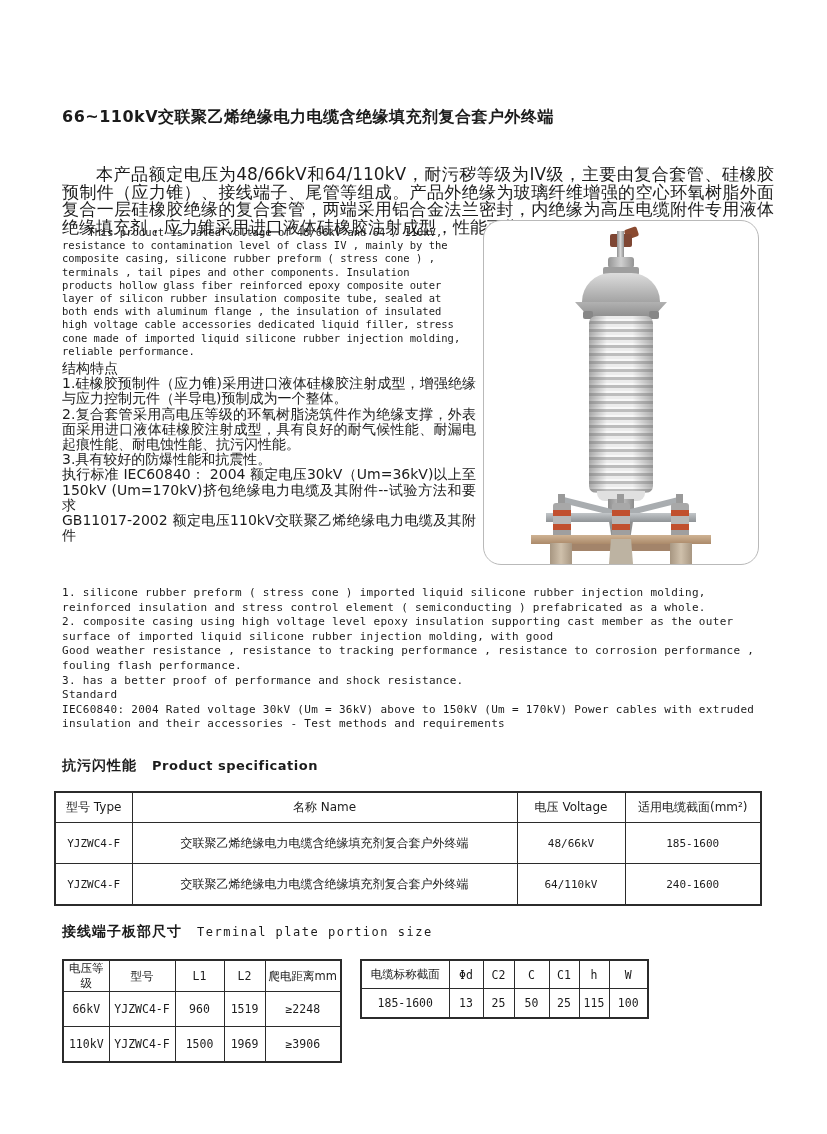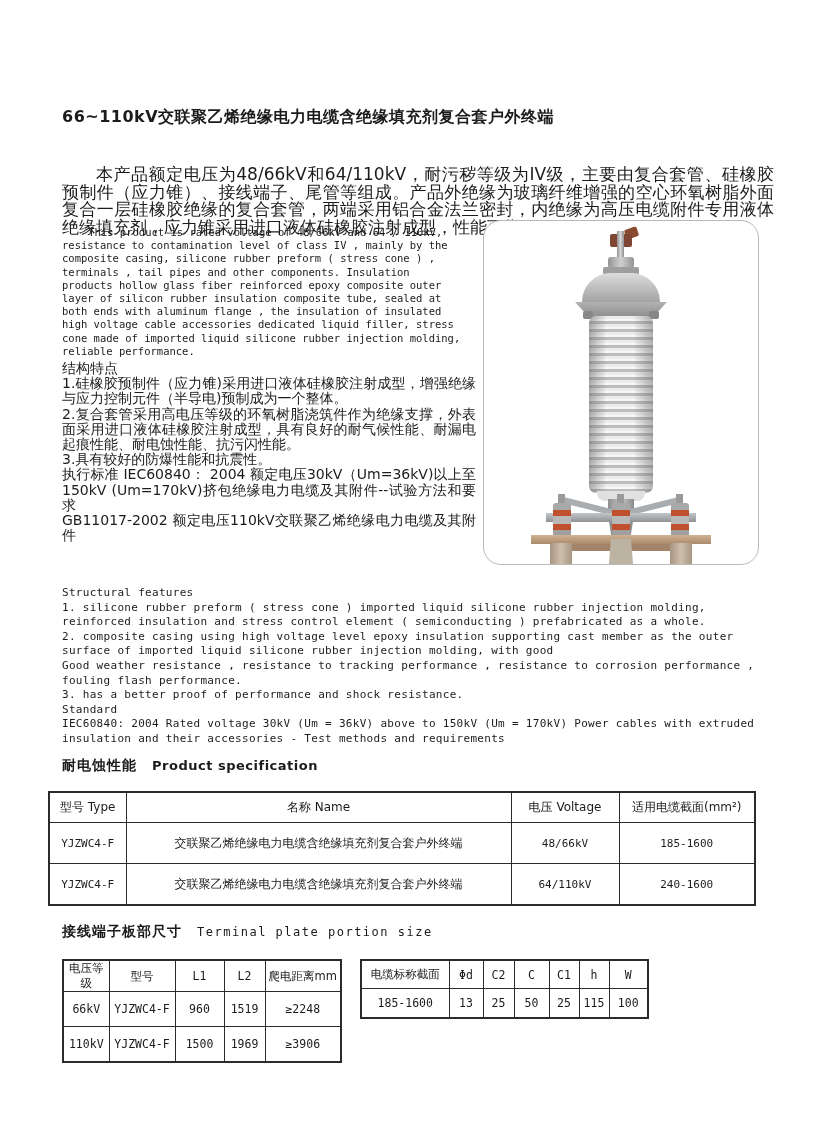--- a/index.html
+++ b/index.html
@@ -26,21 +26,21 @@
   .sec-heading .zh{font-size:14px;font-weight:bold;letter-spacing:1px;}
   .sec-heading .en-bold{font-size:13px;font-weight:bold;margin-left:10px;letter-spacing:.5px;}
   .sec-heading .en-mono{font-size:12px;font-family:"DejaVu Sans Mono",monospace;margin-left:10px;letter-spacing:1.5px;}
   #spec-heading{top:755px;}
   #terminal-heading{top:921px;}
 
   table.doc{position:absolute;border-collapse:collapse;table-layout:fixed;}
   table.doc td,table.doc th{border:1px solid #2b2b2b;text-align:center;vertical-align:middle;
         padding:0 2px;overflow:hidden;font-weight:normal;}
   table.doc{border:2px solid #2b2b2b;}
-  #spec-table{left:48px;top:791px;width:706px;padding-left:33px;}
+  #spec-table{left:54px;top:791px;width:706px;padding-left:33px;}
   #spec-table th{height:29px;font-size:12px;}
   #spec-table td{height:40px;font-size:12px;}
   #spec-table .latin{font-family:"DejaVu Sans Mono",monospace;font-size:11px;}
   #left-table{left:62px;top:959px;width:278px;}
   #left-table th{height:29px;font-size:11.5px;}
   #left-table td{height:34px;font-size:11.5px;}
   #right-table{left:360px;top:959px;width:287px;}
   #right-table th{height:27px;font-size:11.5px;}
   #right-table td{height:28px;font-size:11.5px;}
   .latin{font-family:"DejaVu Sans Mono",monospace;}
@@ -126,31 +126,30 @@
   <div class="features-zh">
     <p class="fline">结构特点</p>
     <p class="fline">1.硅橡胶预制件（应力锥)采用进口液体硅橡胶注射成型，增强绝缘与应力控制元件（半导电)预制成为一个整体。</p>
     <p class="fline">2.复合套管采用高电压等级的环氧树脂浇筑件作为绝缘支撑，外表面采用进口液体硅橡胶注射成型，具有良好的耐气候性能、耐漏电起痕性能、耐电蚀性能、抗污闪性能。</p>
     <p class="fline">3.具有较好的防爆性能和抗震性。</p>
     <p class="fline">执行标准 IEC60840：  2004 额定电压30kV（Um=36kV)以上至150kV (Um=170kV)挤包绝缘电力电缆及其附件--试验方法和要求</p>
     <p class="fline">GB11017-2002 额定电压110kV交联聚乙烯绝缘电力电缆及其附件</p>
   </div>
 
   <div class="features-en">
-    <p class="fline">Structural features</p>
     <p class="fline">1. silicone rubber preform ( stress cone ) imported liquid silicone rubber injection molding, reinforced insulation and stress control element ( semiconducting ) prefabricated as a whole.</p>
     <p class="fline">2. composite casing using high voltage level epoxy insulation supporting cast member as the outer surface of imported liquid silicone rubber injection molding, with good</p>
     <p class="fline">Good weather resistance , resistance to tracking performance , resistance to corrosion performance , fouling flash performance.</p>
     <p class="fline">3. has a better proof of performance and shock resistance.</p>
     <p class="fline">Standard</p>
     <p class="fline">IEC60840: 2004 Rated voltage 30kV (Um = 36kV) above to 150kV (Um = 170kV) Power cables with extruded insulation and their accessories - Test methods and requirements</p>
   </div>
 
   <div class="sec-heading" id="spec-heading">
-    <span class="zh">耐电蚀性能</span>
+    <span class="zh">抗污闪性能</span>
     <span class="en-bold">Product specification</span>
   </div>
 
   <table class="doc" id="spec-table">
     <colgroup>
         <col style="width:77px">
         <col style="width:385px">
         <col style="width:108px">
         <col style="width:136px">
       </colgroup>

